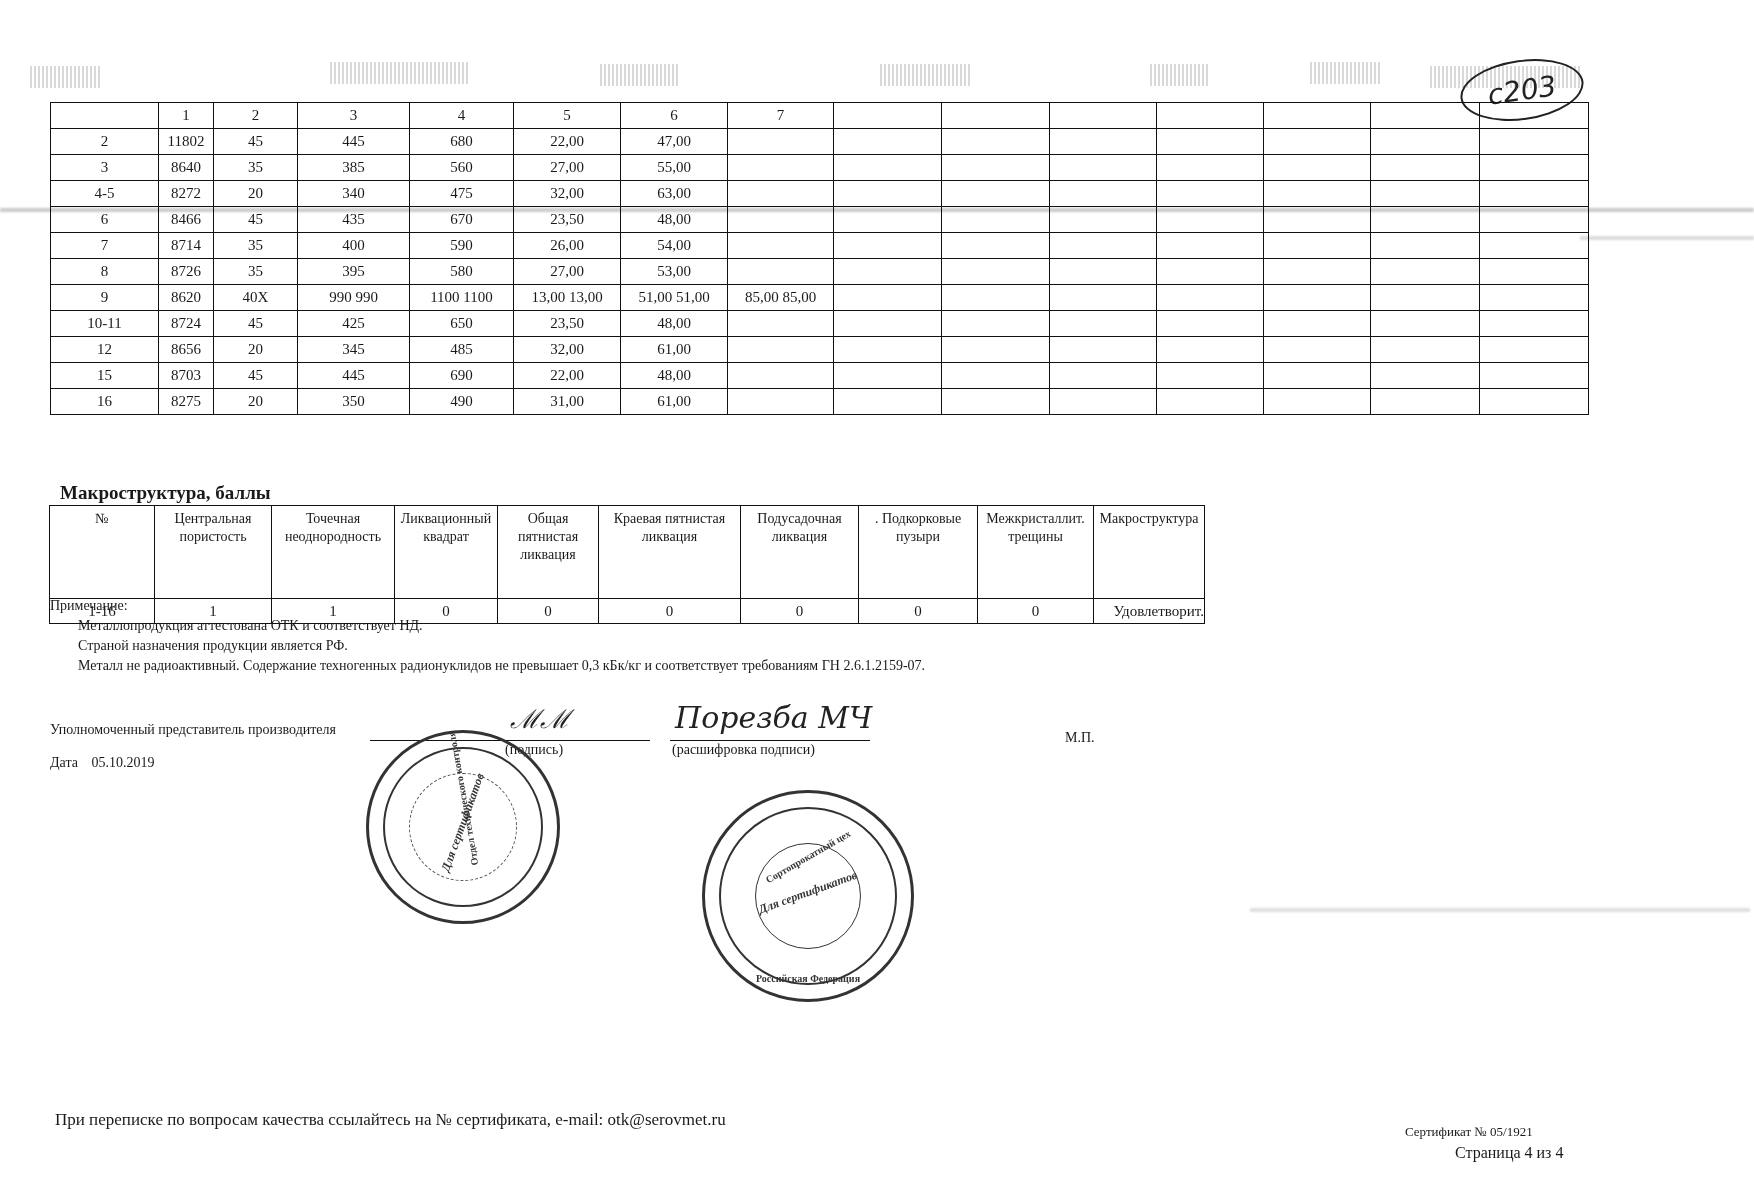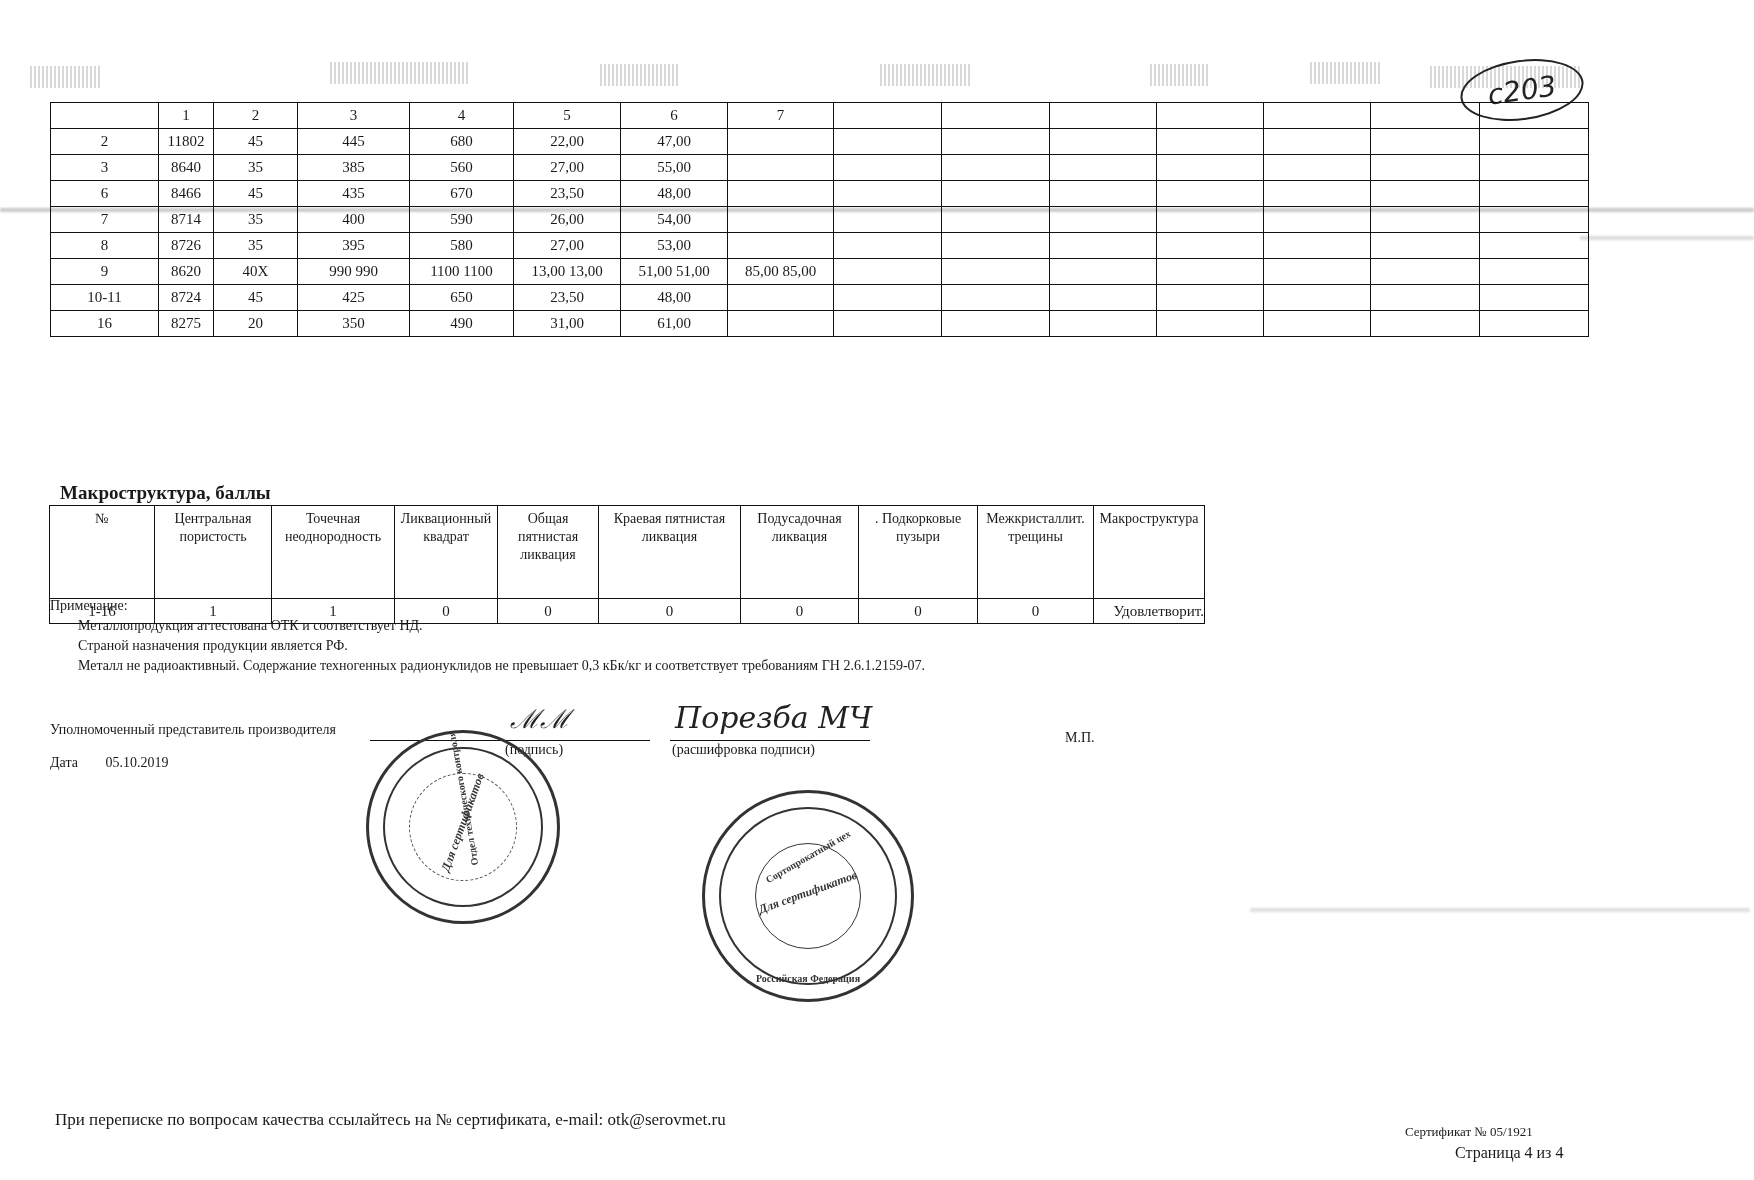--- a/index.html
+++ b/index.html
@@ -104,20 +104,37 @@
         <td></td>
         <td></td>
         <td></td>
         <td></td>
         <td></td>
         <td></td>
         <td></td>
         <td></td>
       </tr>
       <tr>
+        <td>4-5</td>
+        <td>8272</td>
+        <td>20</td>
+        <td>340</td>
+        <td>475</td>
+        <td>32,00</td>
+        <td>63,00</td>
+        <td></td>
+        <td></td>
+        <td></td>
+        <td></td>
+        <td></td>
+        <td></td>
+        <td></td>
+        <td></td>
+      </tr>
+      <tr>
         <td>6</td>
         <td>8466</td>
         <td>45</td>
         <td>435</td>
         <td>670</td>
         <td>23,50</td>
         <td>48,00</td>
         <td></td>
         <td></td>
         <td></td>
@@ -178,20 +195,54 @@
         <td></td>
         <td></td>
       </tr>
       <tr>
         <td>10-11</td>
         <td>8724</td>
         <td>45</td>
         <td>425</td>
         <td>650</td>
         <td>23,50</td>
+        <td>48,00</td>
+        <td></td>
+        <td></td>
+        <td></td>
+        <td></td>
+        <td></td>
+        <td></td>
+        <td></td>
+        <td></td>
+      </tr>
+      <tr>
+        <td>12</td>
+        <td>8656</td>
+        <td>20</td>
+        <td>345</td>
+        <td>485</td>
+        <td>32,00</td>
+        <td>61,00</td>
+        <td></td>
+        <td></td>
+        <td></td>
+        <td></td>
+        <td></td>
+        <td></td>
+        <td></td>
+        <td></td>
+      </tr>
+      <tr>
+        <td>15</td>
+        <td>8703</td>
+        <td>45</td>
+        <td>445</td>
+        <td>690</td>
+        <td>22,00</td>
         <td>48,00</td>
         <td></td>
         <td></td>
         <td></td>
         <td></td>
         <td></td>
         <td></td>
         <td></td>
         <td></td>
       </tr>
@@ -265,21 +316,21 @@
 <div class="abs txt" style="left:50px;top:722px;font-family:Liberation Serif, serif;">Уполномоченный представитель производителя</div>
 <div class="abs" style="left:370px;top:740px;width:280px;border-top:1.5px solid #111;"></div>
 <div class="abs txt" style="left:505px;top:742px;">(подпись)</div>
 <div class="abs" style="left:670px;top:740px;width:200px;border-top:1.5px solid #111;"></div>
 <div class="abs txt" style="left:672px;top:742px;">(расшифровка подписи)</div>
 <div class="abs sig" style="left:675px;top:700px;">Порезба МЧ</div>
 <div class="abs sig" style="left:510px;top:700px;font-size:26px;">ℳℳ</div>
 <div class="abs txt" style="left:1065px;top:730px;">М.П.</div>
 <div class="abs txt" style="left:50px;top:755px;">
   <span>Дата</span>
-  <span style="margin-left:24px;">05.10.2019</span>
+  <span style="margin-left:10px;">05.10.2019</span>
 </div>
 
 <div class="stamp" style="left:366px;top:730px;width:188px;height:188px;">
   <div class="ring" style="left:14px;top:14px;right:14px;bottom:14px;"></div>
   <div class="ring2" style="left:40px;top:40px;right:40px;bottom:40px;"></div>
   <div class="center" style="top:60px;font-size:10px;font-style:normal;transform:rotate(-100deg);">Отдел технического контроля</div>
   <div class="center" style="top:82px;transform:rotate(-70deg);">Для сертификатов</div>
 </div>
 <div class="stamp" style="left:702px;top:790px;width:206px;height:206px;">
   <div class="ring" style="left:14px;top:14px;right:14px;bottom:14px;"></div>

